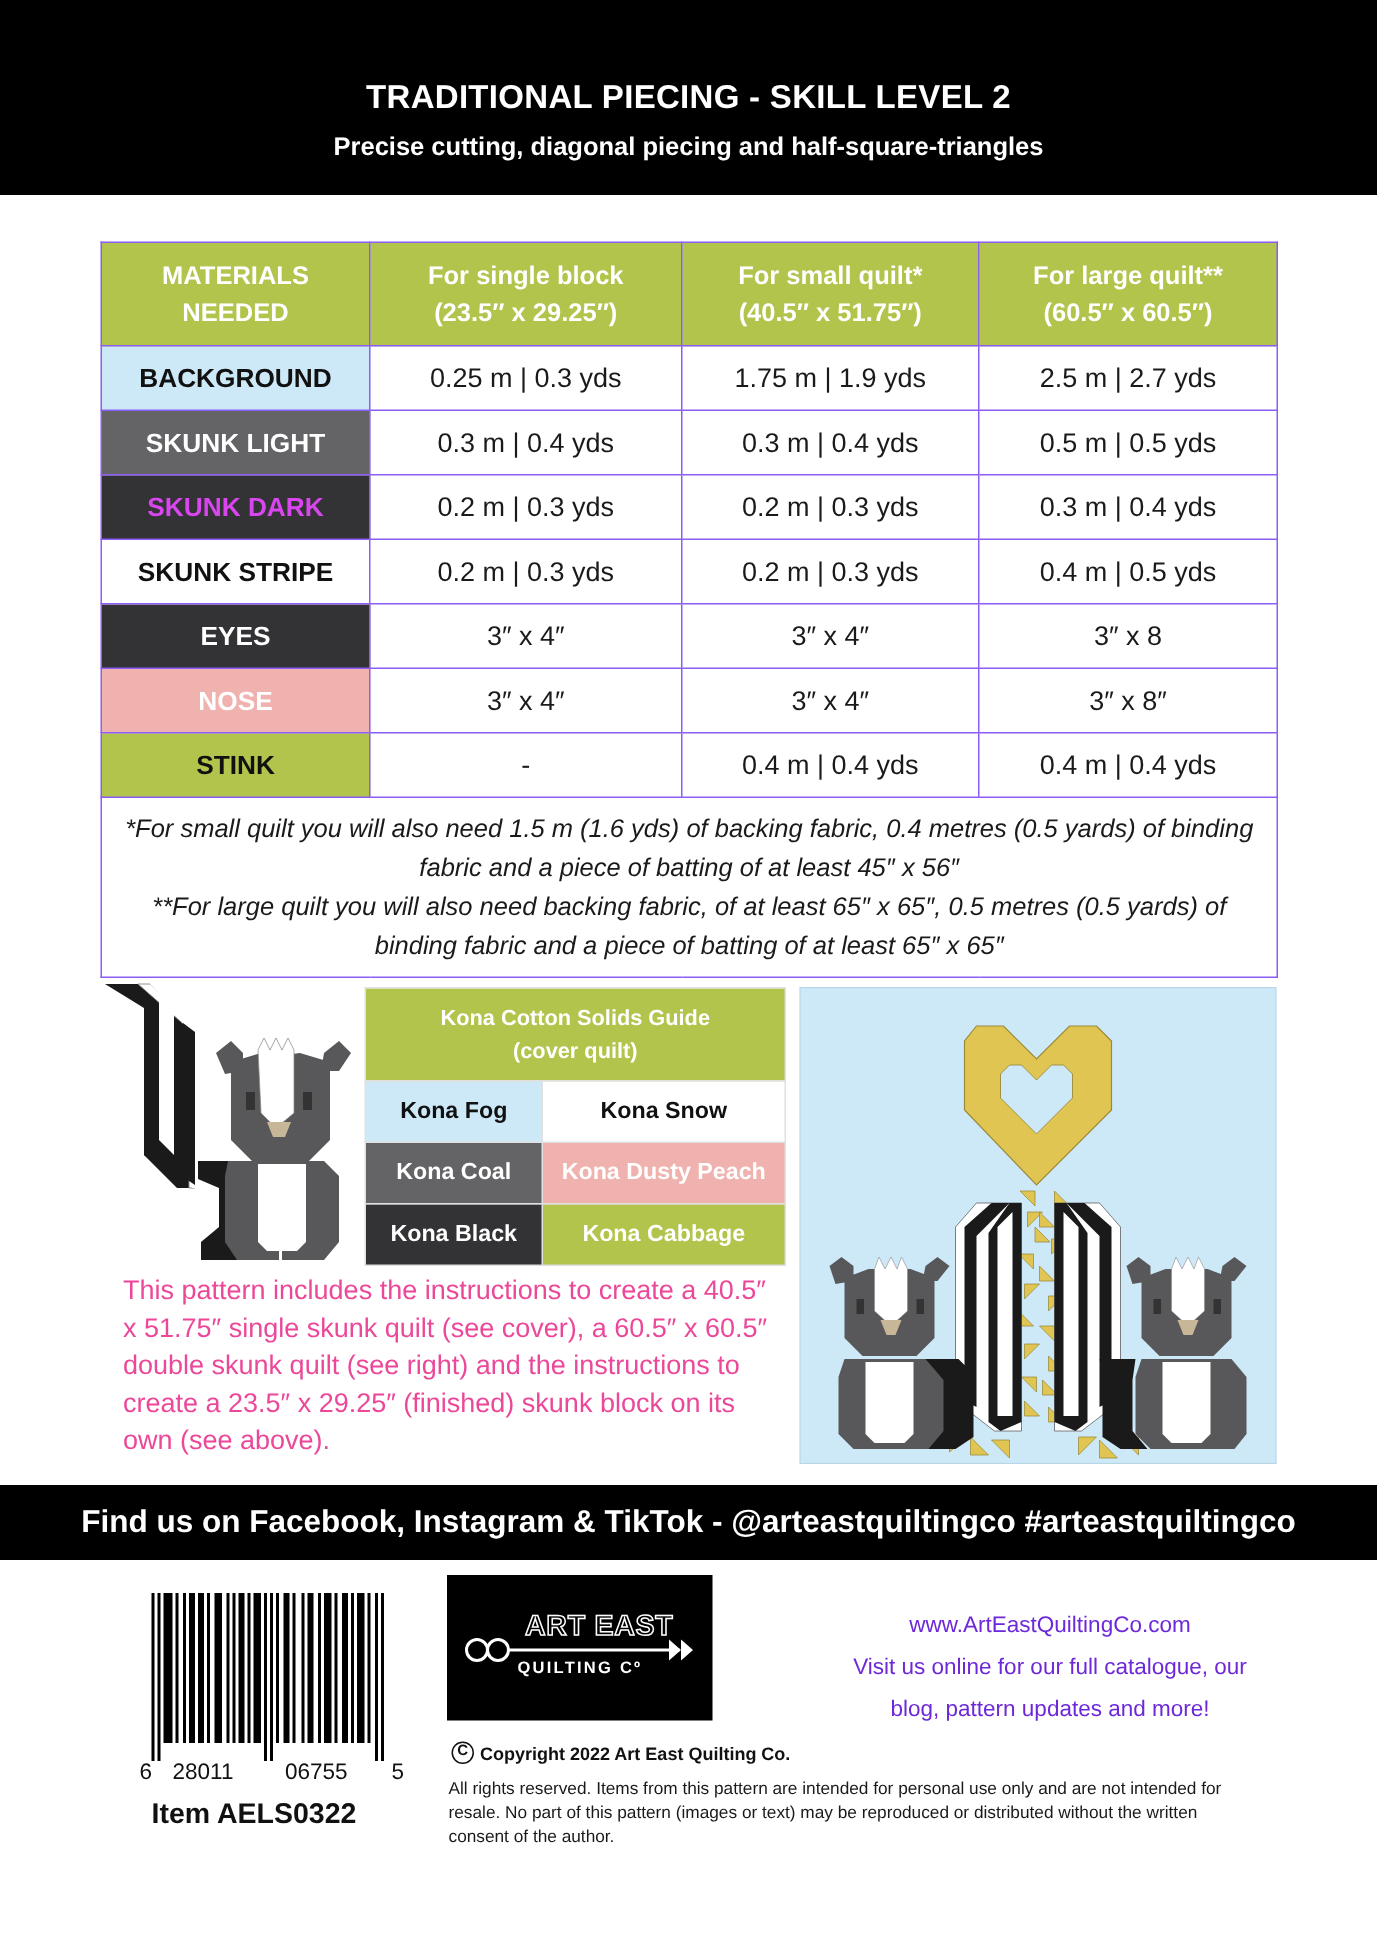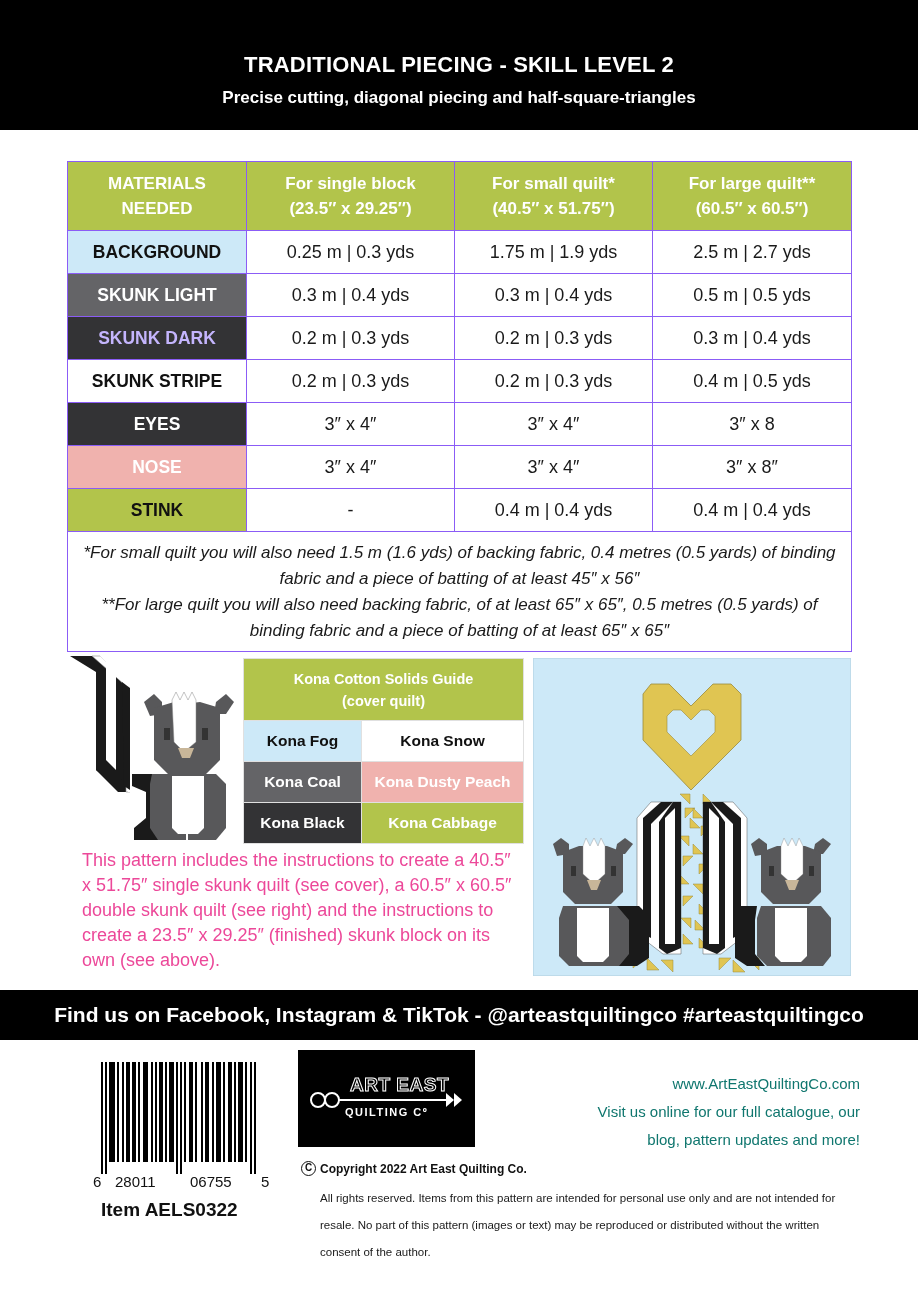--- a/index.html
+++ b/index.html
@@ -34,23 +34,23 @@
   .barcode-digits { position: absolute; top: 111px; left: -4px; width: 175px; font-size: 15px; color: #111; font-family: "Liberation Sans", sans-serif; }
   .barcode-digits span { position: absolute; }
   .item-code { position: absolute; left: 101px; top: 1199px; font-size: 19px; font-weight: 700; }
 
   .logo-box { position: absolute; left: 298px; top: 1050px; width: 177px; height: 97px; background: #000; }
   .logo-line1 { position: absolute; left: 52px; top: 24px; font-size: 19px; font-weight: 700; color: #000; -webkit-text-stroke: 1px #fff; letter-spacing: 0.5px; }
   .logo-line2 { position: absolute; left: 47px; top: 56px; font-size: 11px; color: #fff; letter-spacing: 1.5px; font-weight: 700; }
 
   .copyright { position: absolute; left: 301px; top: 1161px; font-size: 12px; font-weight: 700; display: flex; align-items: center; gap: 4px; }
   .copyright .c-icon { display: inline-block; width: 15px; height: 15px; border: 1.5px solid #111; border-radius: 50%; font-size: 10px; line-height: 12px; text-align: center; font-weight: 700; }
-  .rights { position: absolute; left: 299px; top: 1185px; width: 530px; font-size: 11.5px; line-height: 27px; color: #1a1a1a; margin-left: 21px; }
-
-  .web-info { position: absolute; left: 540px; top: 1070px; width: 320px; text-align: right; font-size: 15px; line-height: 28px; color: #0f766e; }
+  .rights { position: absolute; left: 299px; top: 1185px; width: 530px; font-size: 11.5px; line-height: 16px; color: #1a1a1a; }
+
+  .web-info { position: absolute; left: 540px; top: 1070px; width: 320px; text-align: center; font-size: 15px; line-height: 28px; color: #6d28d9; }
 </style>
 </head>
 <body>
 
 <div class="top-banner">
   <div class="title">TRADITIONAL PIECING - SKILL LEVEL 2</div>
   <div class="subtitle">Precise cutting, diagonal piecing and half-square-triangles</div>
 </div>
 
 <table class="materials">
@@ -75,21 +75,21 @@
       <td>1.75 m | 1.9 yds</td>
       <td>2.5 m | 2.7 yds</td>
     </tr>
     <tr>
       <td class="label" style="background:#646467;color:#fff">SKUNK LIGHT</td>
       <td>0.3 m | 0.4 yds</td>
       <td>0.3 m | 0.4 yds</td>
       <td>0.5 m | 0.5 yds</td>
     </tr>
     <tr>
-      <td class="label" style="background:#333335;color:#c4b5fd">SKUNK DARK</td>
+      <td class="label" style="background:#333335;color:#d946ef">SKUNK DARK</td>
       <td>0.2 m | 0.3 yds</td>
       <td>0.2 m | 0.3 yds</td>
       <td>0.3 m | 0.4 yds</td>
     </tr>
     <tr>
       <td class="label" style="background:#fff;color:#111">SKUNK STRIPE</td>
       <td>0.2 m | 0.3 yds</td>
       <td>0.2 m | 0.3 yds</td>
       <td>0.4 m | 0.5 yds</td>
     </tr>

